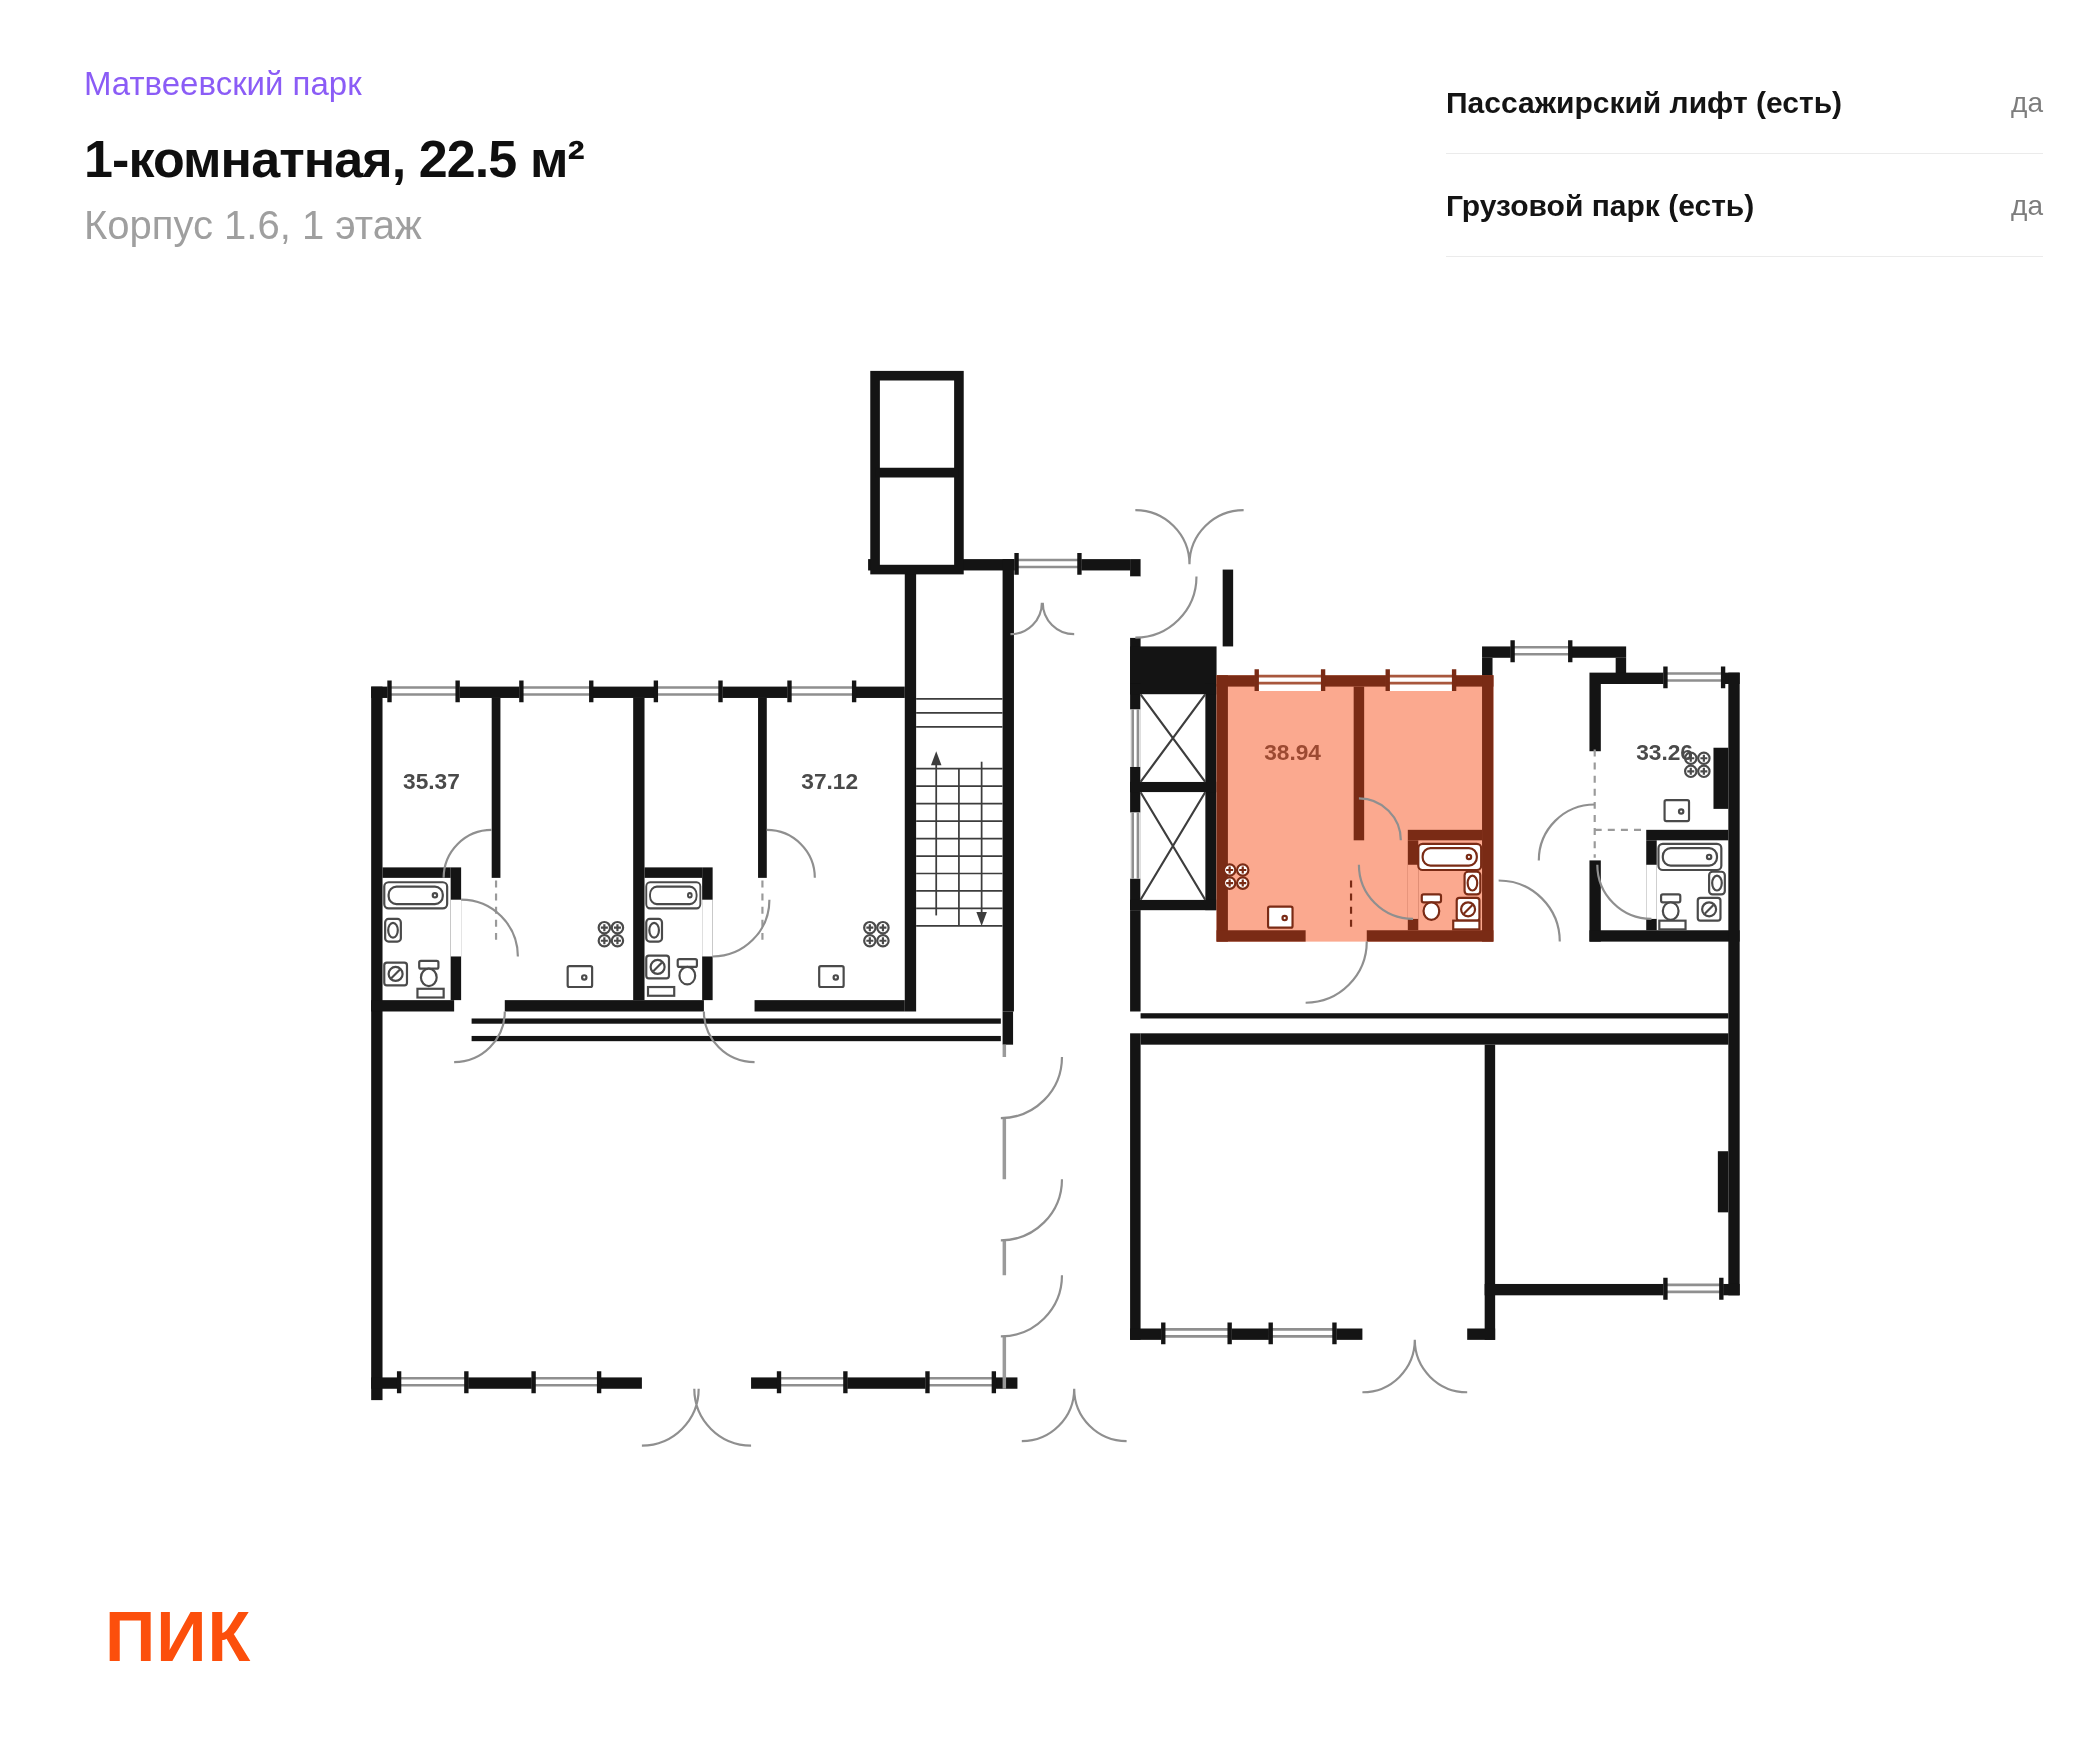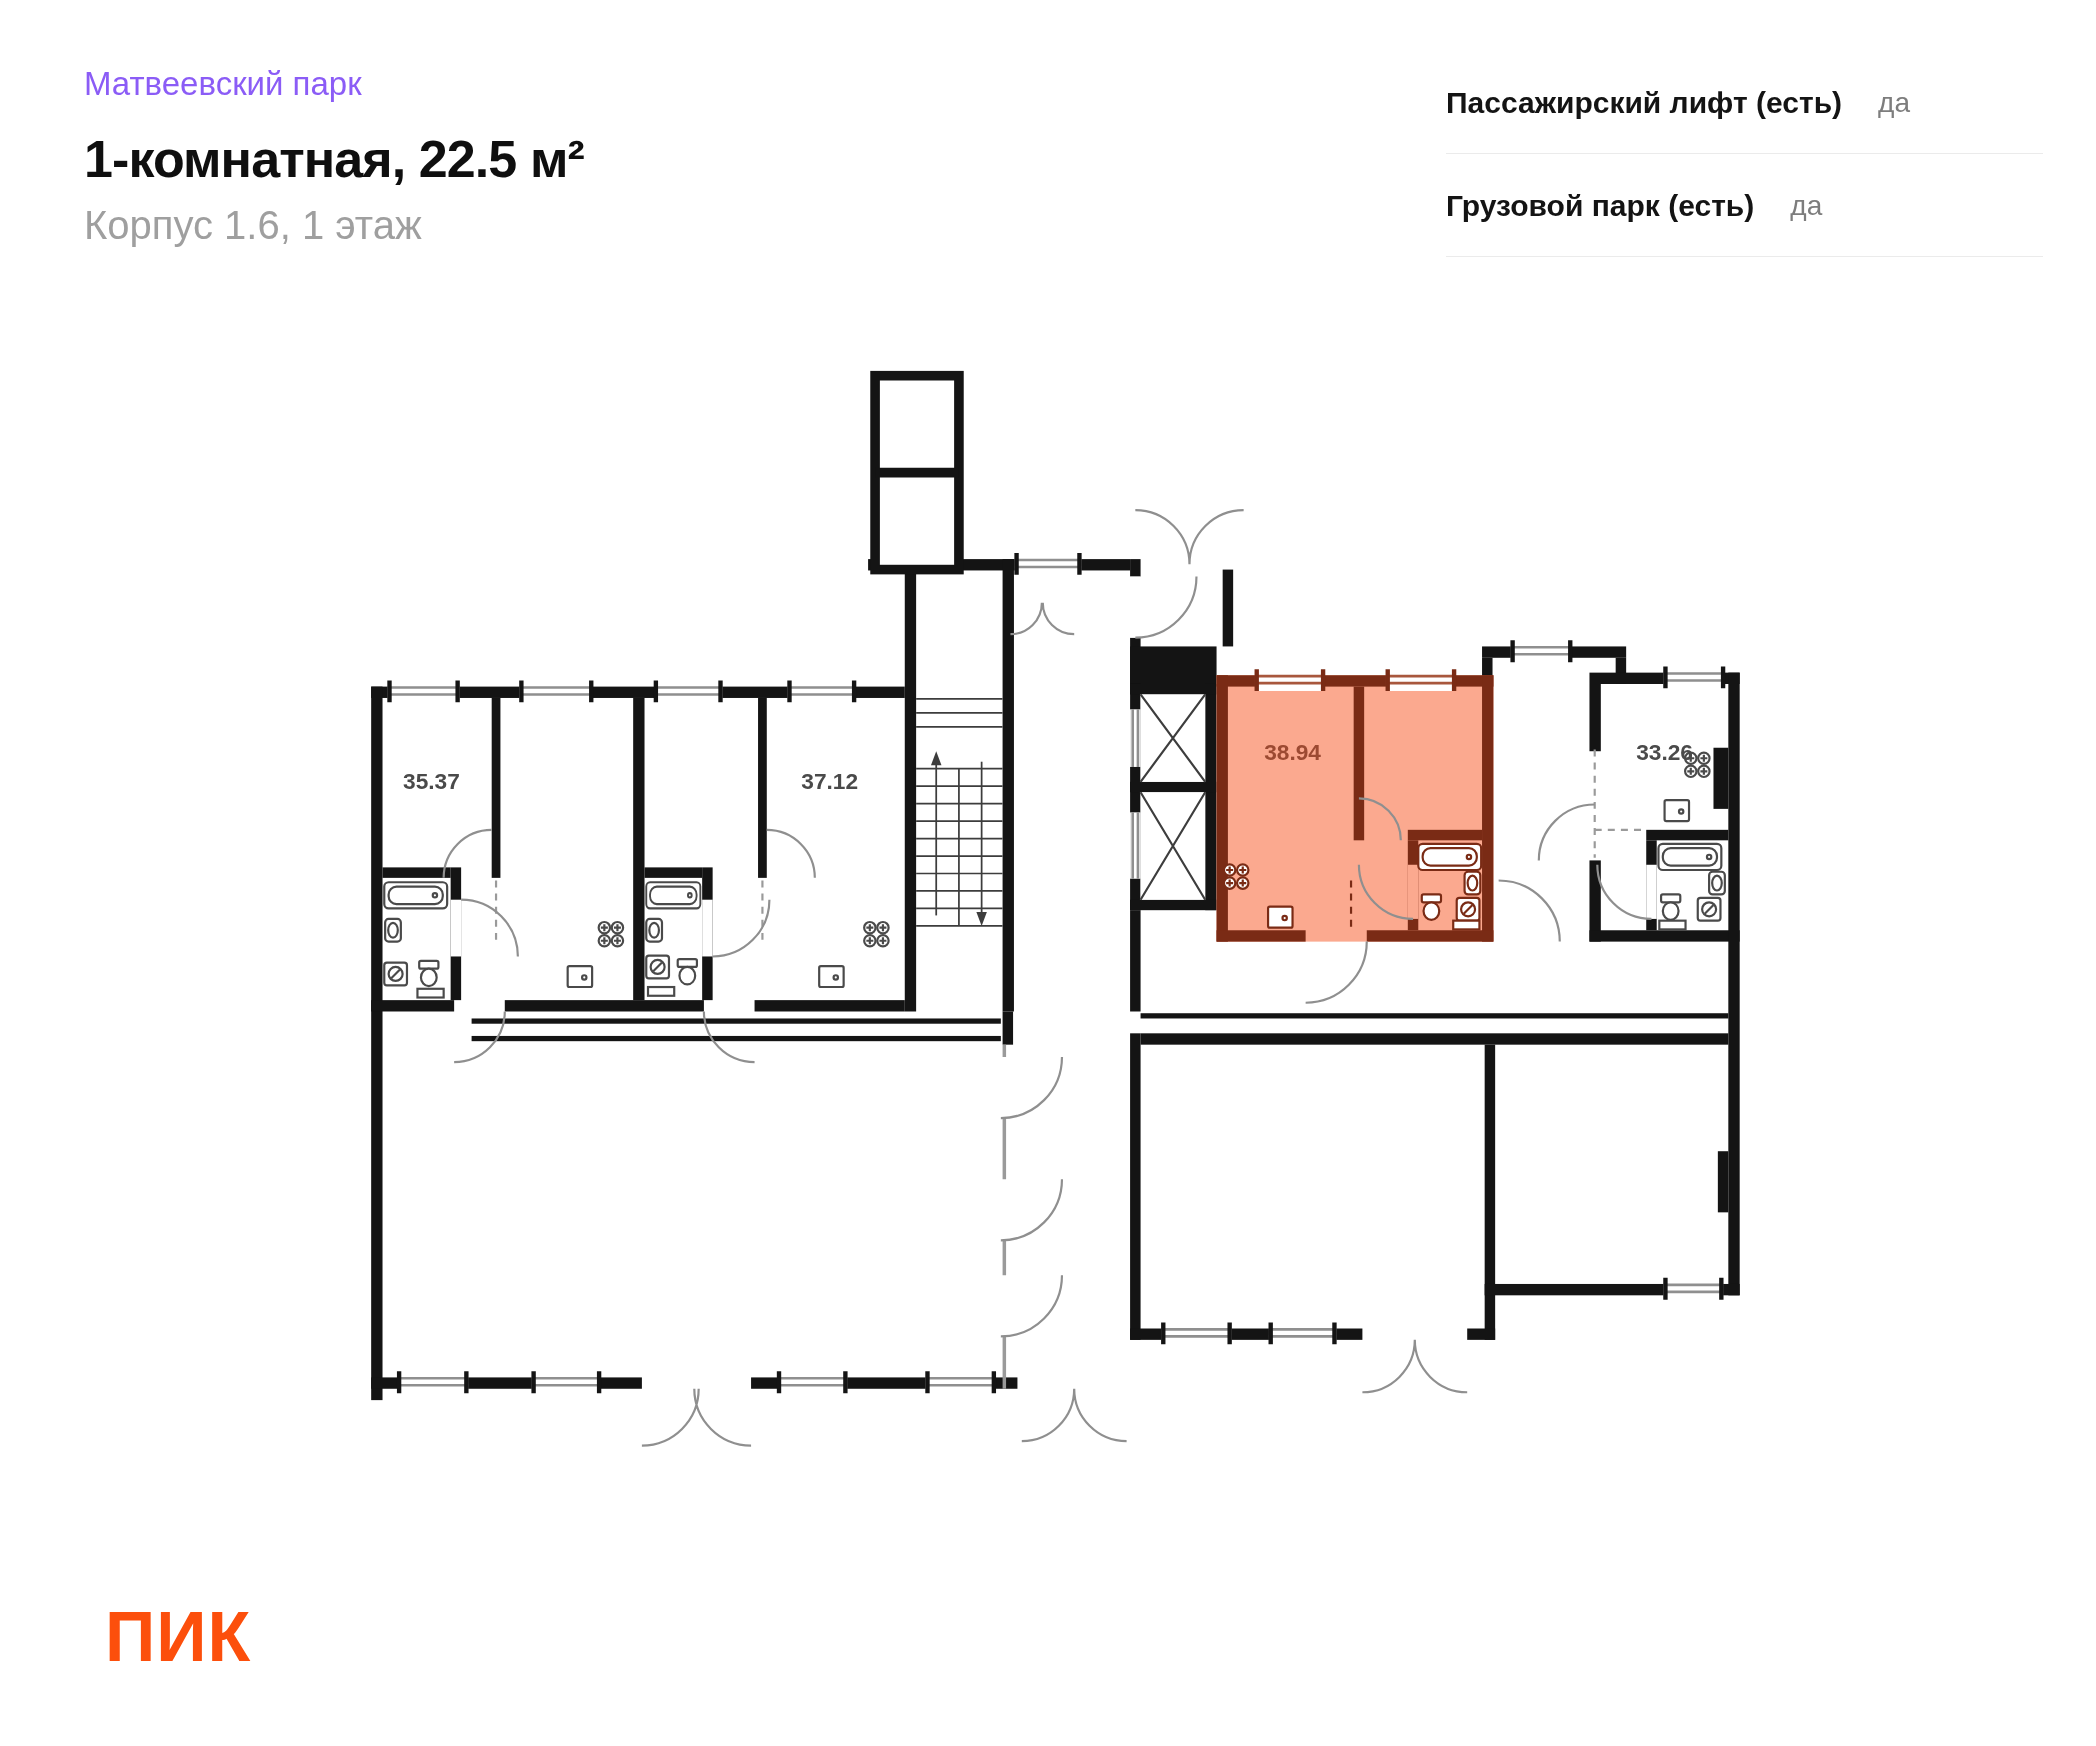--- a/index.html
+++ b/index.html
@@ -2,21 +2,21 @@
 <html style="font-size:14px"><head>
 <meta charset="utf-8">
 <style>
   html,body{margin:0;padding:0;background:#fff;}
   body{width:2096px;height:1747px;position:relative;font-family:"Liberation Sans",sans-serif;overflow:hidden;}
   .header{position:absolute;left:84px;top:65px;}
   .project{font-size:33px;color:#8b5cf6;}
   .title{font-size:52px;font-weight:700;color:#0f0f0f;margin-top:26px;letter-spacing:-0.9px;}
   .subtitle{font-size:40px;color:#9f9f9f;margin-top:14px;}
   .info{position:absolute;left:1446px;top:51px;width:597px;}
-  .info-row{display:flex;align-items:center;padding:35px 0 33px 0;border-bottom:1.7px solid #ebebeb;gap:36px;}
+  .info-row{display:flex;justify-content:space-between;align-items:center;padding:35px 0 33px 0;border-bottom:1.7px solid #ebebeb;gap:36px;}
   .info-label{font-size:30px;font-weight:700;color:#141414;}
   .info-value{font-size:28px;color:#7d7d7d;}
   .logo{position:absolute;left:86px;top:1597px;font-size:70px;font-weight:800;color:#FC4F0C;letter-spacing:0.9px;margin-left:19px;}
   svg.plan{position:absolute;left:0;top:0;}
   .wall{fill:#141414;}
   .glass{stroke:#9a9a9a;stroke-width:4;fill:none;}
   .arc{stroke:#8f8f8f;stroke-width:2.5;fill:none;}
   .winline{stroke:#8f8f8f;stroke-width:3;fill:none;}
   .wincap{stroke:#141414;stroke-width:5;fill:none;}
   .mwincap{stroke:#7A2B15;stroke-width:5;fill:none;}

